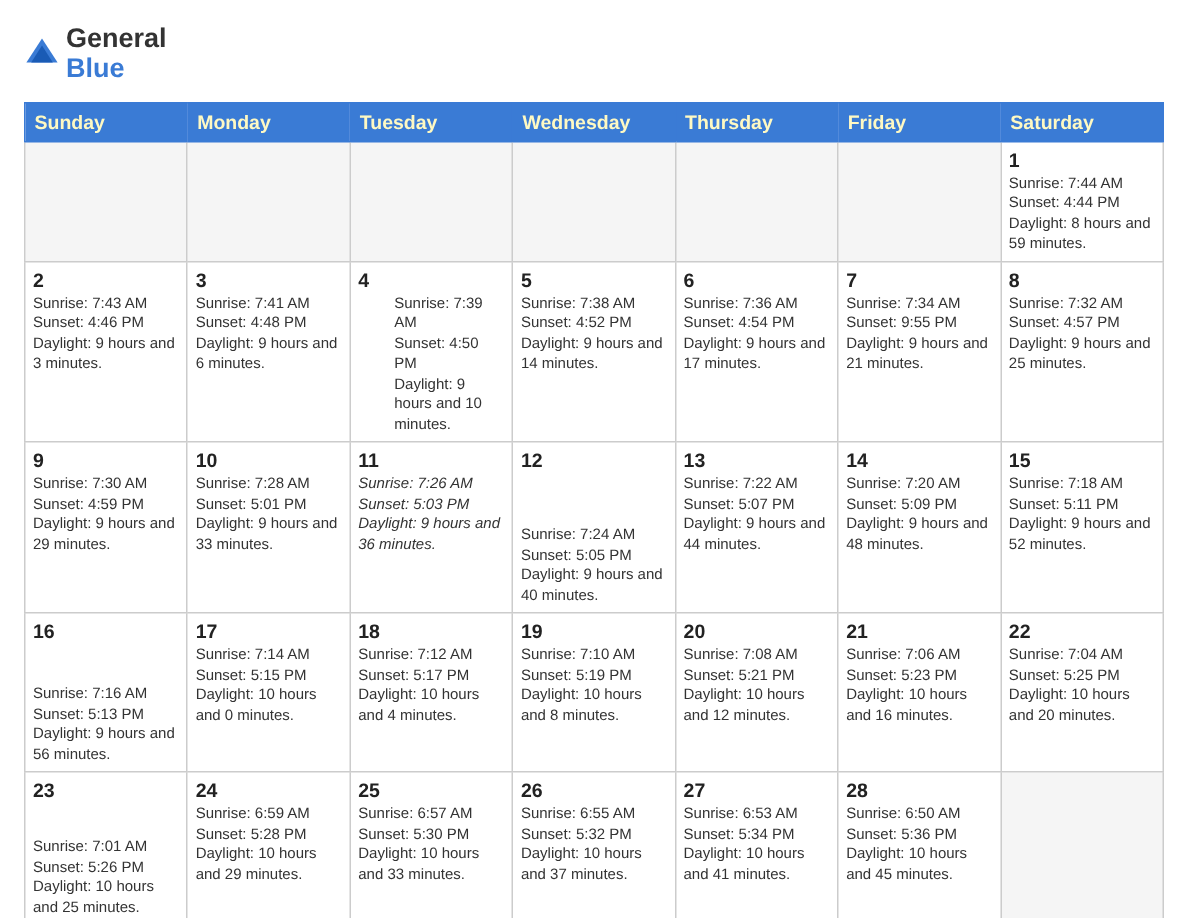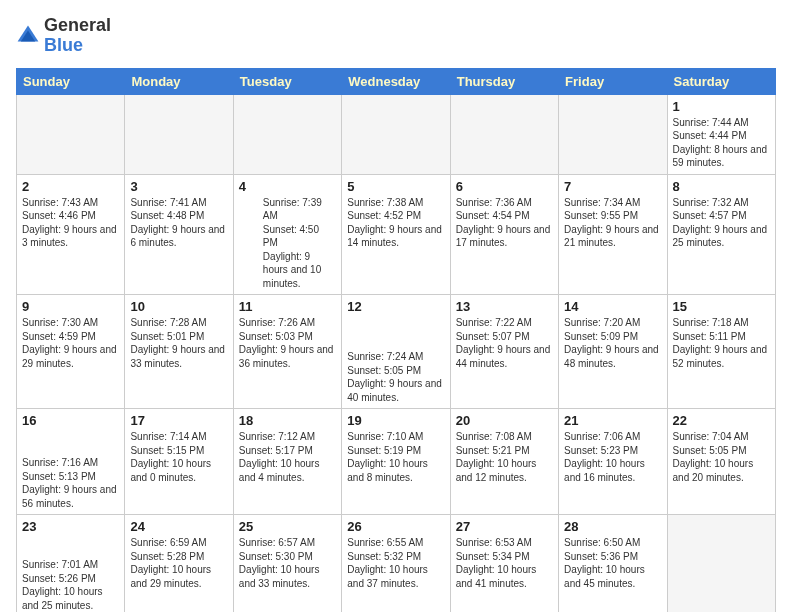--- a/index.html
+++ b/index.html
@@ -177,21 +177,21 @@
 Daylight: 9 hours and 29 minutes.</div>
         </td>
         <td>
           <div class="day-number">10</div>
           <div class="day-info" style="white-space: pre-line;">Sunrise: 7:28 AM
 Sunset: 5:01 PM
 Daylight: 9 hours and 33 minutes.</div>
         </td>
         <td>
           <div class="day-number">11</div>
-          <div class="day-info" style="white-space: pre-line;">Sunrise: 7:26 AM
+          <div class="day-info" style="white-space: pre-line; font-style: italic;">Sunrise: 7:26 AM
 Sunset: 5:03 PM
 Daylight: 9 hours and 36 minutes.</div>
         </td>
         <td>
           <div class="day-number">12</div>
           <div class="day-info" style="white-space: pre-line; margin-top: 36px;">Sunrise: 7:24 AM
 Sunset: 5:05 PM
 Daylight: 9 hours and 40 minutes.</div>
         </td>
         <td>
@@ -246,21 +246,21 @@
         </td>
         <td>
           <div class="day-number">21</div>
           <div class="day-info" style="white-space: pre-line;">Sunrise: 7:06 AM
 Sunset: 5:23 PM
 Daylight: 10 hours and 16 minutes.</div>
         </td>
         <td>
           <div class="day-number">22</div>
           <div class="day-info" style="white-space: pre-line;">Sunrise: 7:04 AM
-Sunset: 5:05 PM
+Sunset: 5:25 PM
 Daylight: 10 hours and 20 minutes.</div>
         </td>
       </tr>
       <tr>
         <td>
           <div class="day-number">23</div>
           <div class="day-info" style="white-space: pre-line; margin-top: 24px;">Sunrise: 7:01 AM
 Sunset: 5:26 PM
 Daylight: 10 hours and 25 minutes.</div>
         </td>

